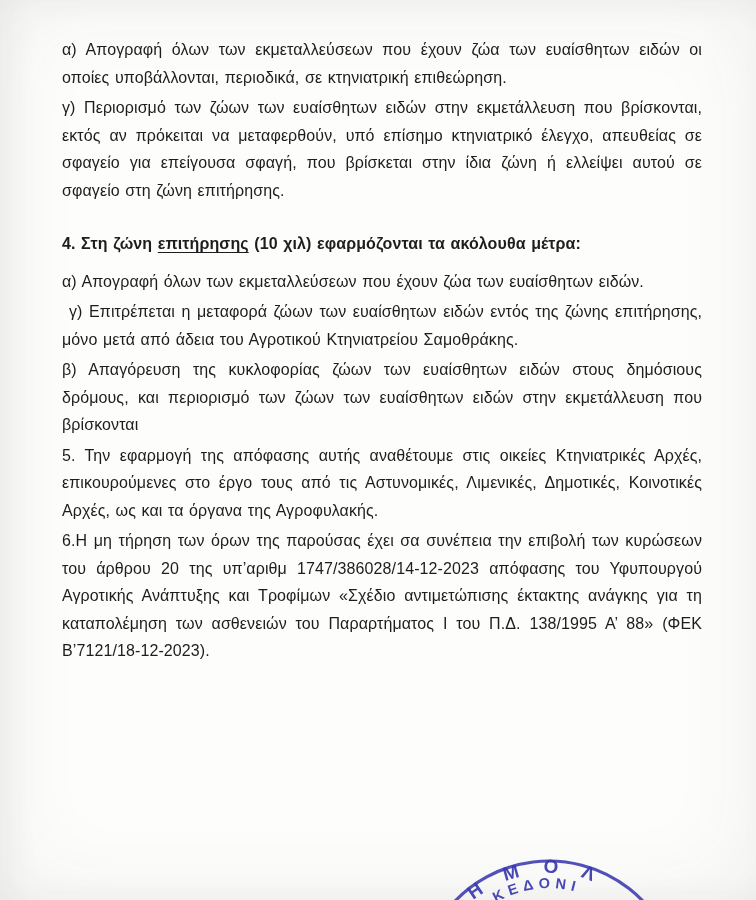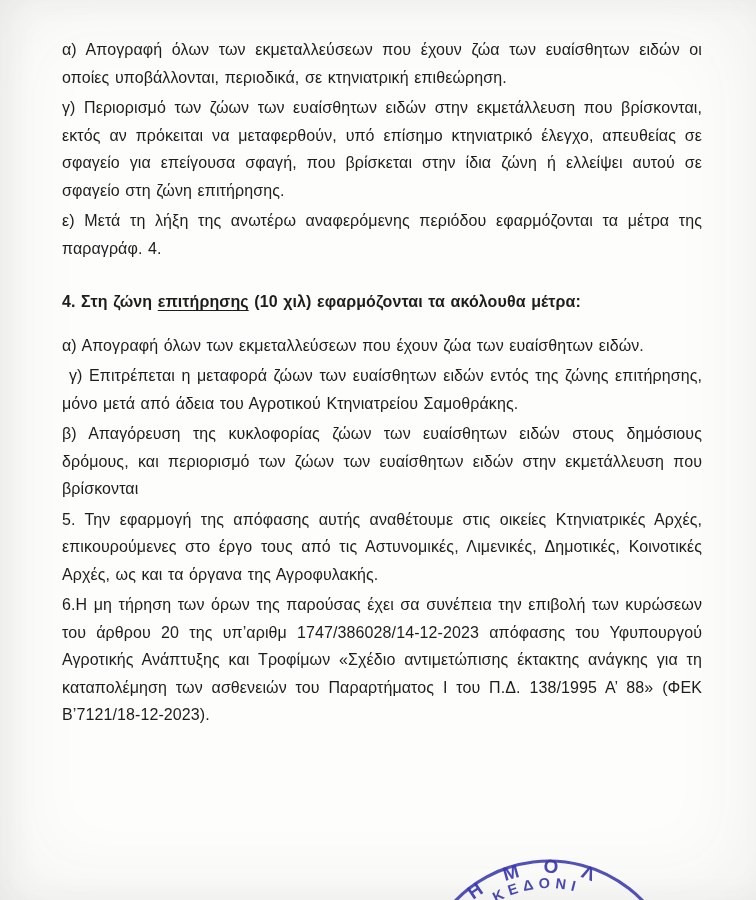--- a/index.html
+++ b/index.html
@@ -32,21 +32,21 @@
     margin: 0 0 3px 0;
     font-size: 16px;
     line-height: 27.5px;
     text-align: justify;
     letter-spacing: 0.1px;
     word-spacing: 1px;
   }
   p.doc-par.heading {
     font-weight: bold;
     margin-top: 26px;
-    margin-bottom: 16px;
+    margin-bottom: 10px;
     text-align: left;
   }
   p.doc-par.indent { text-indent: 7px; }
   .seg-bold { font-weight: bold; }
   .seg-underline { text-decoration: underline; text-underline-offset: 3px; }
   .stamp-wrap {
     position: absolute;
     left: 436px;
     top: 851px;
     width: 226px;
@@ -67,21 +67,20 @@
     opacity: 0.92;
   }
 </style>
 </head>
 <body>
 
 <div class="page">
   <div class="content" id="paragraphs">
       <p class="doc-par"><span class="">α) Απογραφή όλων των εκμεταλλεύσεων που έχουν ζώα των ευαίσθητων ειδών οι οποίες υποβάλλονται, περιοδικά, σε κτηνιατρική επιθεώρηση.</span></p>
       <p class="doc-par"><span class="">γ) Περιορισμό των ζώων των ευαίσθητων ειδών στην εκμετάλλευση που βρίσκονται, εκτός αν πρόκειται να μεταφερθούν, υπό επίσημο κτηνιατρικό έλεγχο, απευθείας σε σφαγείο για επείγουσα σφαγή, που βρίσκεται στην ίδια ζώνη ή ελλείψει αυτού σε σφαγείο στη ζώνη επιτήρησης.</span></p>
-      <p class="doc-par"><span class="">ε) Μετά τη λήξη της ανωτέρω αναφερόμενης περιόδου εφαρμόζονται τα μέτρα της παραγράφ. 4.</span></p>
       <p class="doc-par heading"><span class="">4. Στη ζώνη </span><span class="seg-underline">επιτήρησης</span><span class=""> (10 χιλ) εφαρμόζονται τα ακόλουθα μέτρα:</span></p>
       <p class="doc-par"><span class="">α) Απογραφή όλων των εκμεταλλεύσεων που έχουν ζώα των ευαίσθητων ειδών.</span></p>
       <p class="doc-par indent"><span class="">γ) Επιτρέπεται η μεταφορά ζώων των ευαίσθητων ειδών εντός της ζώνης επιτήρησης, μόνο μετά από άδεια του Αγροτικού Κτηνιατρείου Σαμοθράκης.</span></p>
       <p class="doc-par"><span class="">β) Απαγόρευση της κυκλοφορίας ζώων των ευαίσθητων ειδών στους δημόσιους δρόμους, και περιορισμό των ζώων των ευαίσθητων ειδών στην εκμετάλλευση που βρίσκονται</span></p>
       <p class="doc-par"><span class="">5. Την εφαρμογή της απόφασης αυτής αναθέτουμε στις οικείες Κτηνιατρικές Αρχές, επικουρούμενες στο έργο τους από τις Αστυνομικές, Λιμενικές, Δημοτικές, Κοινοτικές Αρχές, ως και τα όργανα της Αγροφυλακής.</span></p>
       <p class="doc-par"><span class="">6.Η μη τήρηση των όρων της παρούσας έχει σα συνέπεια την επιβολή των κυρώσεων του άρθρου 20 της υπ’αριθμ 1747/386028/14-12-2023 απόφασης του Υφυπουργού Αγροτικής Ανάπτυξης και Τροφίμων «Σχέδιο αντιμετώπισης έκτακτης ανάγκης για τη καταπολέμηση των ασθενειών του Παραρτήματος Ι του Π.Δ. 138/1995 Α’ 88»  (ΦΕΚ Β’7121/18-12-2023).</span></p>
     </div>
 
   <div class="stamp-wrap">
     <svg width="226" height="150" viewBox="0 0 226 150">

